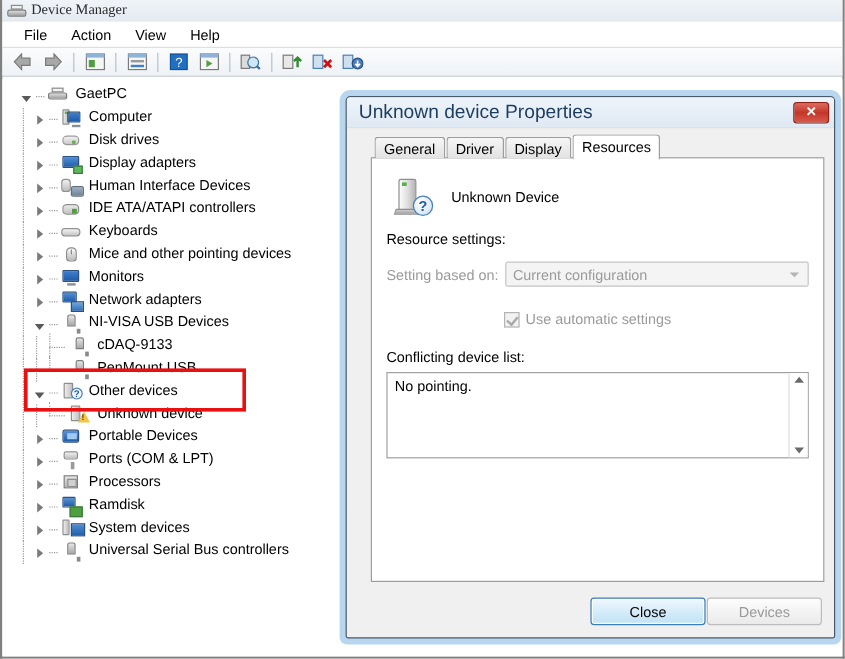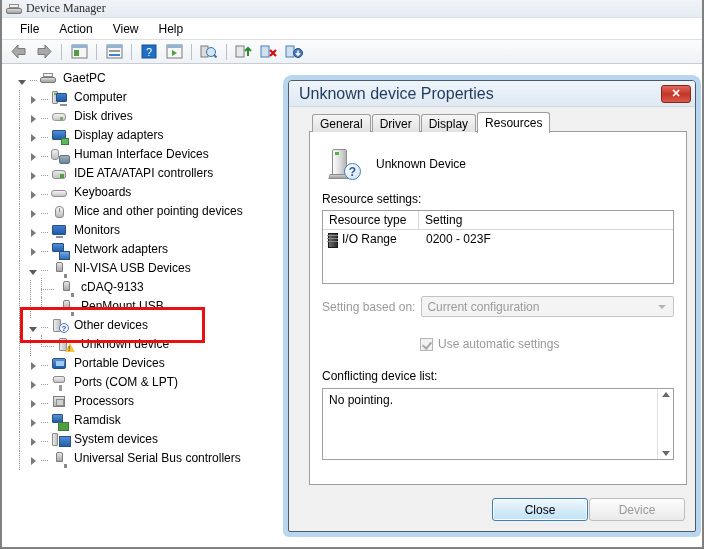--- a/index.html
+++ b/index.html
@@ -819,33 +819,20 @@
             <span class="dbox"></span>
               <span class="dled"></span>
               <span class="dbase"></span>
               <span class="dq">?</span>
           </span>
           <span class="devname">Unknown Device</span>
         </div>
 
         <div class="sec-label">Resource settings:</div>
 
-        <div class="listbox">
-          <div class="lb-head">
-            <div class="lb-col1">Resource type</div>
-            <div class="lb-col2">Setting</div>
-          </div>
-          <div class="lb-row">
-            <div class="lb-c1">
-              <span class="res-ic"></span>
-              <span>I/O Range</span>
-            </div>
-            <div class="lb-c2">0200 - 023F</div>
-          </div>
-        </div>
 
         <div class="row-inline">
           <span class="sec-label disabled" style="margin:0;">Setting based on:</span>
           <span class="combo">
             <span class="cval">Current configuration</span>
             <span class="carrow"></span>
           </span>
         </div>
 
         <div class="row-auto">
@@ -863,17 +850,17 @@
             <span class="sc-up"></span>
             <span class="sc-dn"></span>
           </div>
         </div>
 
       </div>
     </div>
 
     <div class="dlg-footer">
       <span class="btn default">Close</span>
-      <span class="btn">Device</span>
+      <span class="btn">Devices</span>
     </div>
   </div>
 
 </div>
 
 </body></html>

